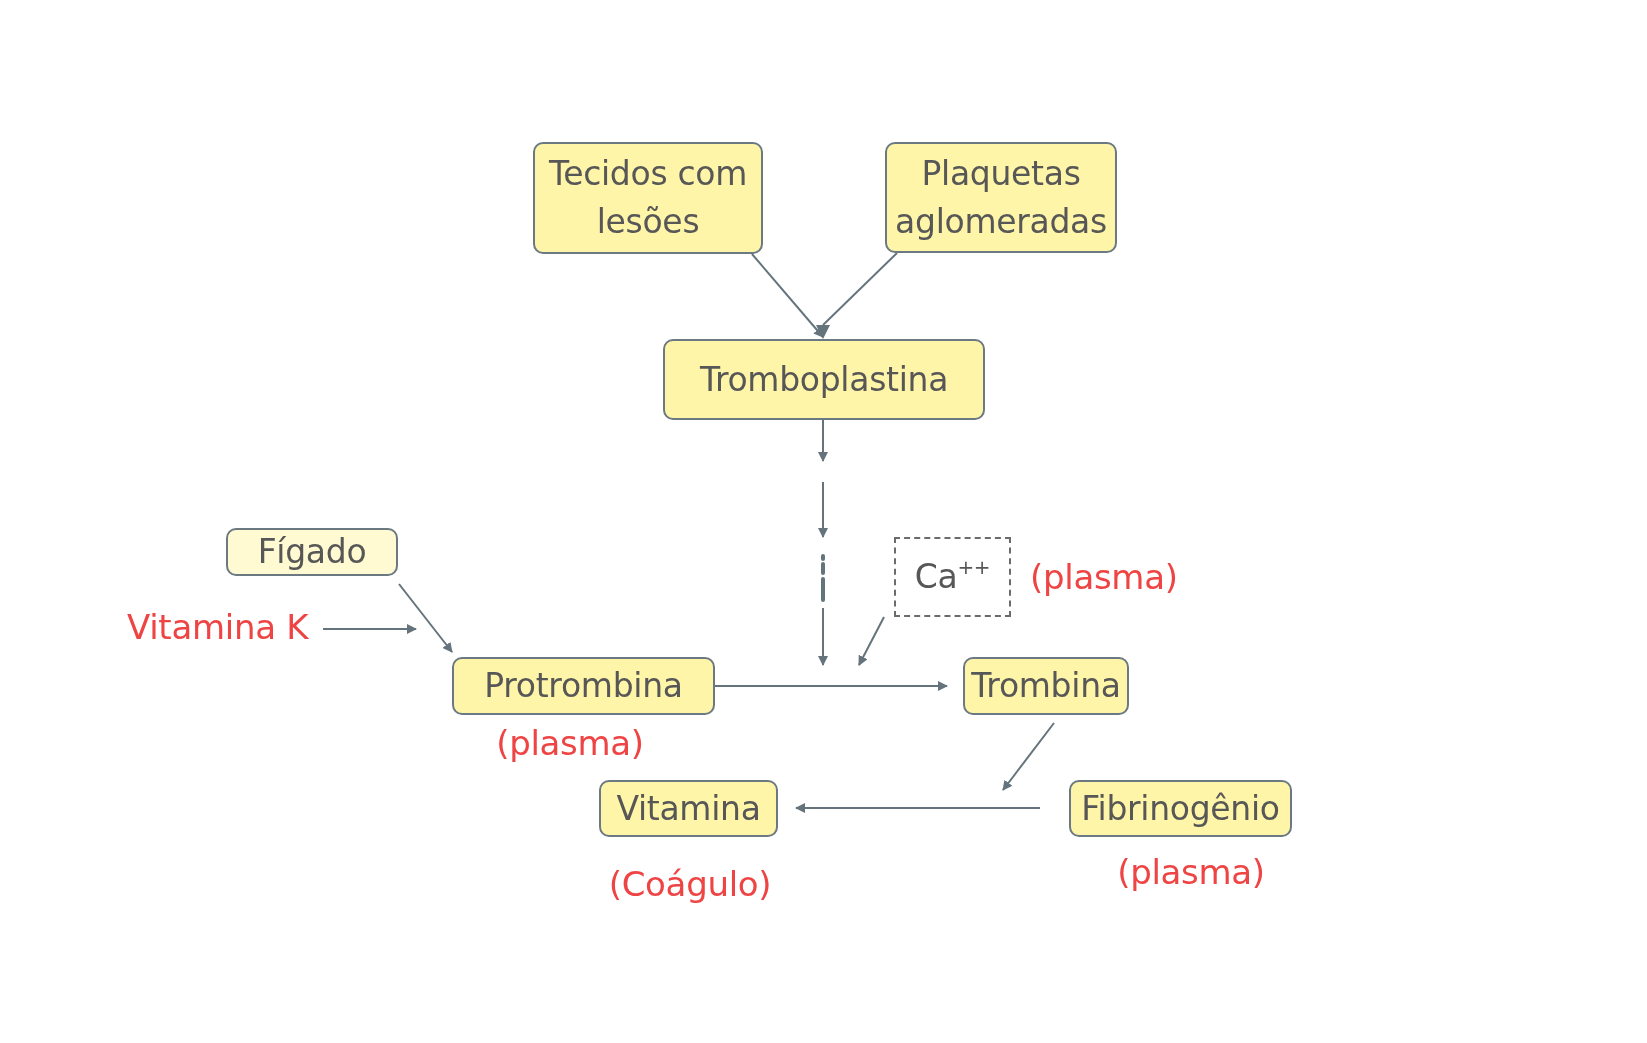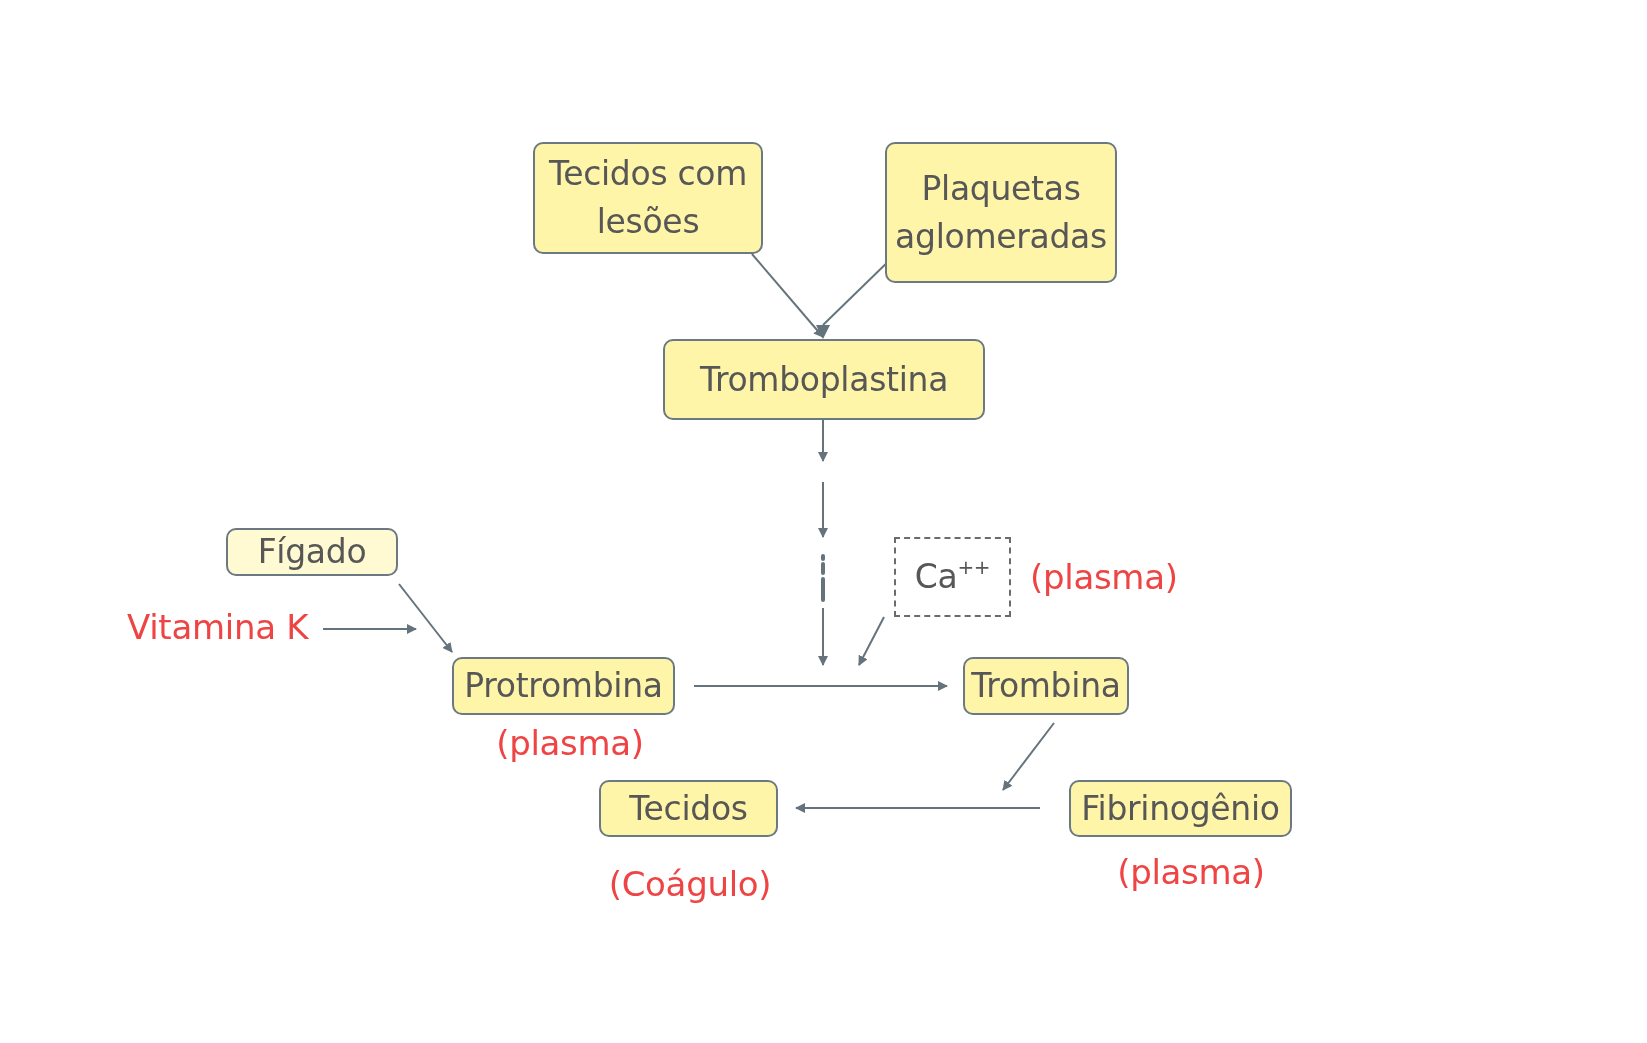--- a/index.html
+++ b/index.html
@@ -47,47 +47,47 @@
       <line x1="1040" y1="808" x2="796" y2="808" marker-end="url(#arrowhead)"></line>
       <path d="M816,325 L830,325 L823,339 z" fill="#65747c" stroke="none"></path>
     </g>
 </svg>
 
 <div class="node" style="left:533px; top:142px; width:230px; height:112px; flex-direction:column;">
   <span>Tecidos com</span>
   <span>lesões</span>
 </div>
 
-<div class="node" style="left:885px; top:142px; width:232px; height:141px; flex-direction:column;">
+<div class="node" style="left:885px; top:142px; width:232px; height:111px; flex-direction:column;">
   <span>Plaquetas</span>
   <span>aglomeradas</span>
 </div>
 
 <div class="node" style="left:663px; top:339px; width:322px; height:81px;">
   <span>Tromboplastina</span>
 </div>
 
 <div class="node light" style="left:226px; top:528px; width:172px; height:48px;">
   <span>Fígado</span>
 </div>
 
 <div class="node dashed" style="left:894px; top:537px; width:117px; height:80px;">
   <span><span>Ca</span><sup>++</sup></span>
 </div>
 
-<div class="node" style="left:452px; top:657px; width:223px; height:58px;text-align:center;">
+<div class="node" style="left:452px; top:657px; width:263px; height:58px;text-align:center;">
   <span>Protrombina</span>
 </div>
 
 <div class="node" style="left:963px; top:657px; width:166px; height:58px;">
   <span>Trombina</span>
 </div>
 
 <div class="node" style="left:599px; top:780px; width:179px; height:57px;">
-  <span>Tecidos</span>
+  <span>Vitamina</span>
 </div>
 
 <div class="node" style="left:1069px; top:780px; width:223px; height:57px;">
   <span>Fibrinogênio</span>
 </div>
 
 <div class="label left" style="left:127px; top:627px;">Vitamina K</div>
 <div class="label left" style="left:1030px; top:577px;">(plasma)</div>
 <div class="label" style="left:570px; top:743px;">(plasma)</div>
 <div class="label" style="left:690px; top:872px;margin-top:12px;">(Coágulo)</div>

